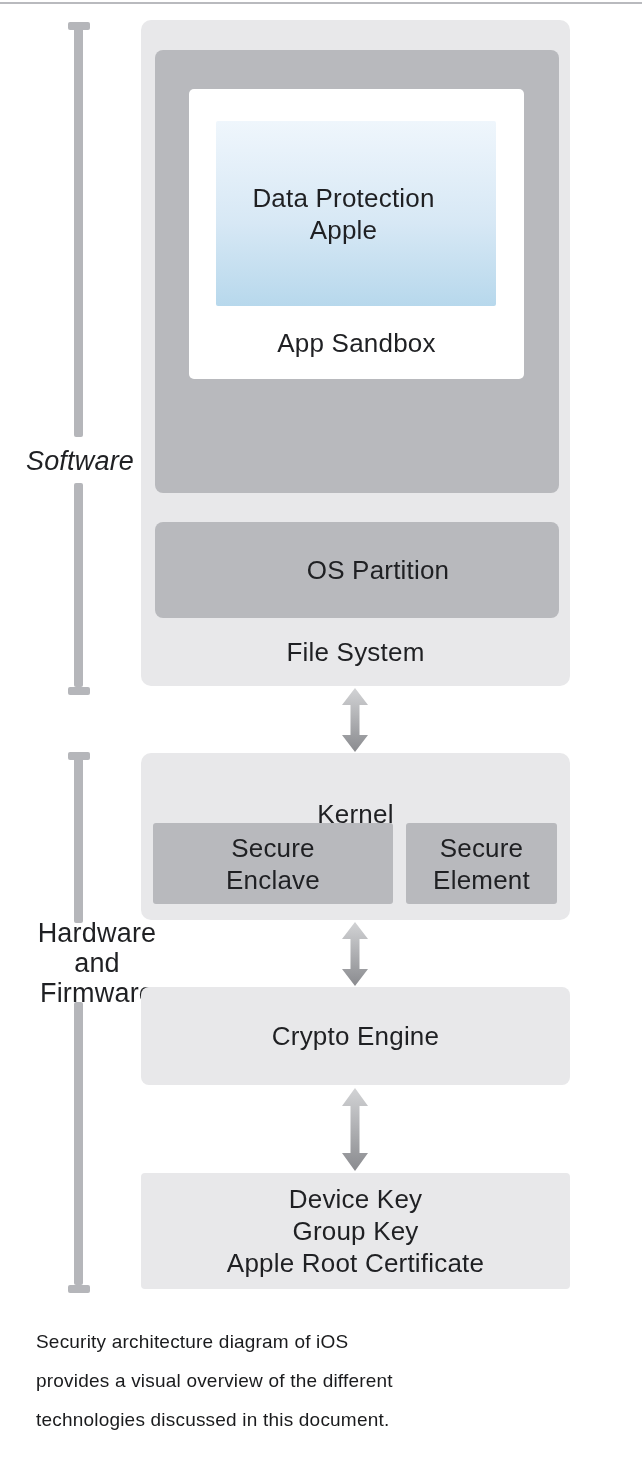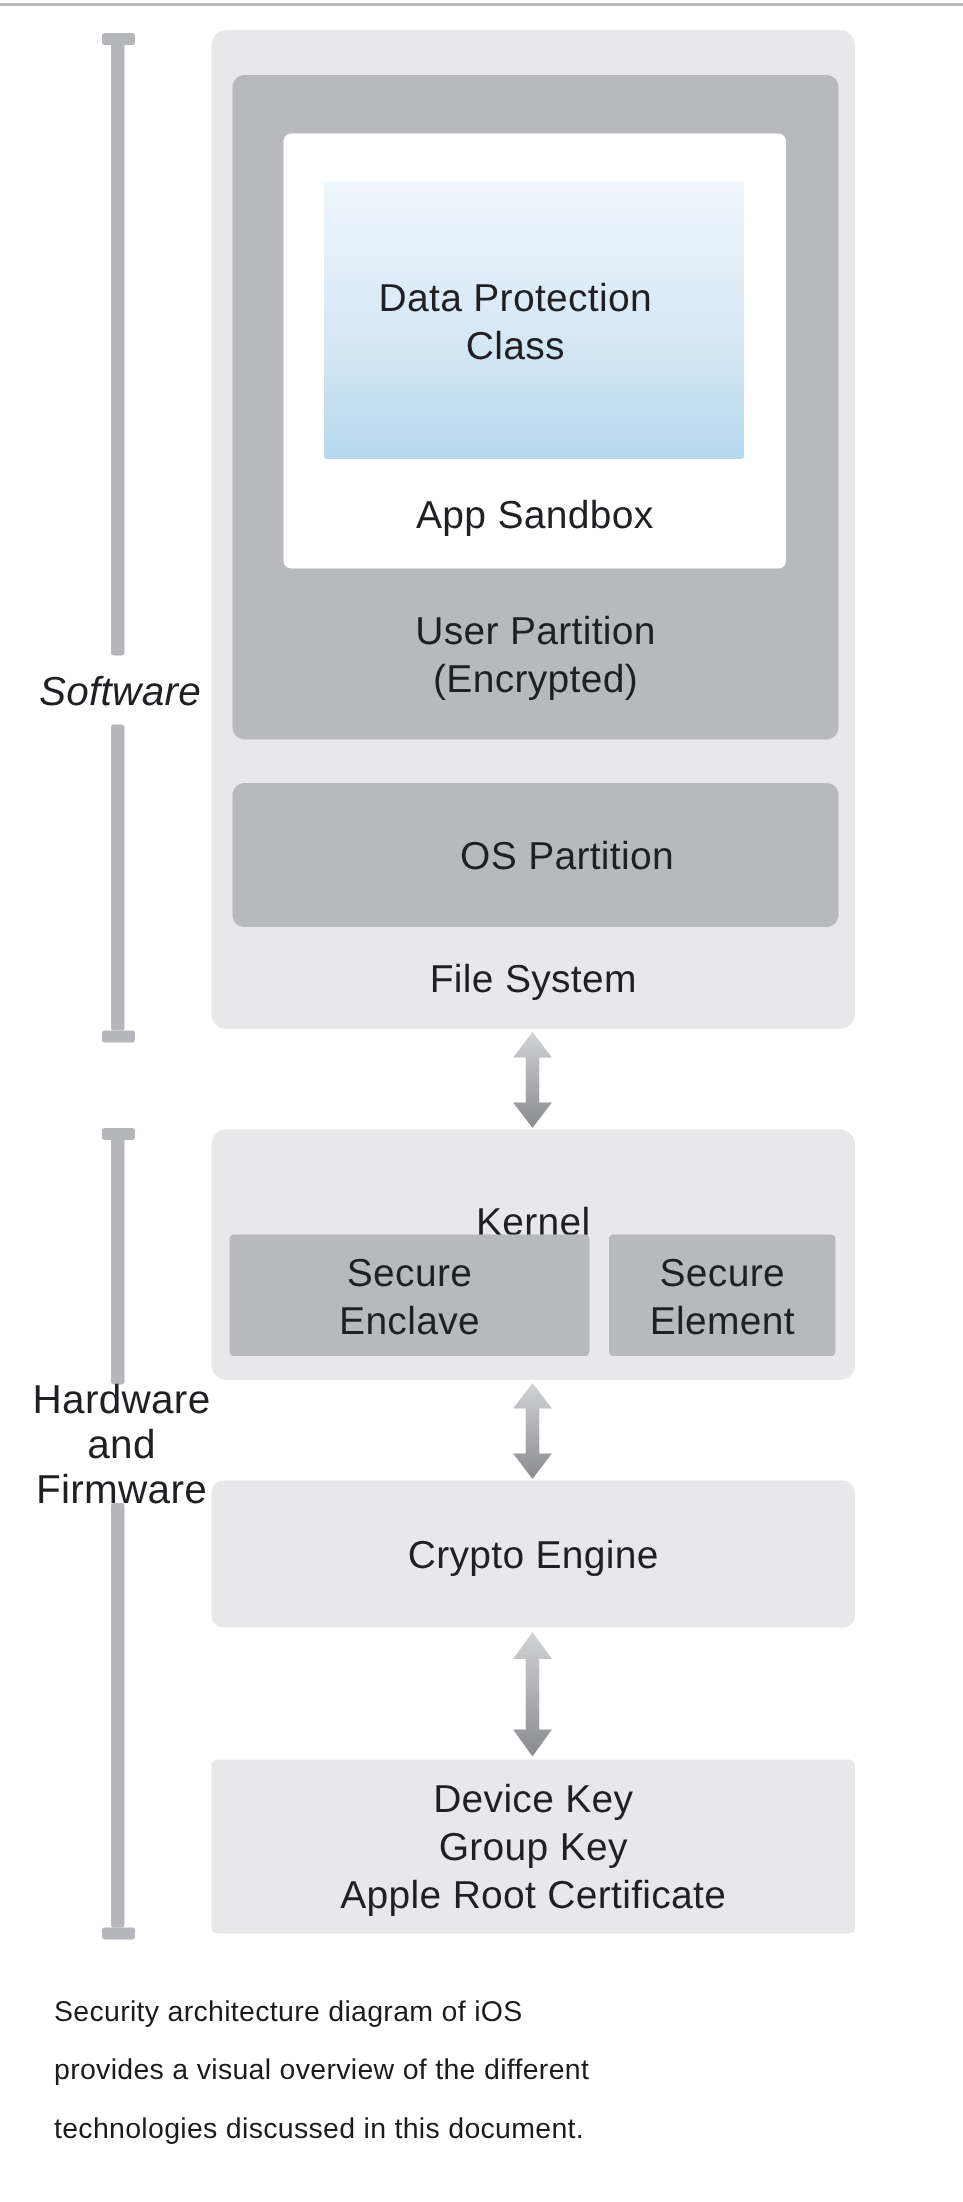--- a/index.html
+++ b/index.html
@@ -51,47 +51,43 @@
   <div class="bracket-cap" style="left:68px; top:22px;"></div>
   <div class="bracket-bar" style="left:74px; top:28px; height:409px;"></div>
   <div class="lbl side-lbl" style="left:0px; top:440px; width:160px; height:42px;font-style:italic;">
     <div>Software</div>
   </div>
   <div class="bracket-bar" style="left:74px; top:483px; height:204px;"></div>
   <div class="bracket-cap" style="left:68px; top:687px;"></div>
 
   <div class="bracket-cap" style="left:68px; top:752px;"></div>
   <div class="bracket-bar" style="left:74px; top:758px; height:165px;"></div>
-  <div class="lbl side-lbl" style="left:0px; top:928px; width:162px; height:70px;">
+  <div class="lbl side-lbl" style="left:16px; top:928px; width:162px; height:70px;">
     <div>Hardware and</div>
     <div>Firmware</div>
   </div>
   <div class="bracket-bar" style="left:74px; top:1002px; height:283px;"></div>
   <div class="bracket-cap" style="left:68px; top:1285px;"></div>
 
   <div class="box light" style="left:141px; top:20px; width:429px; height:666px;"></div>
 
   <div class="box mid" style="left:155px; top:50px; width:404px; height:443px;"></div>
 
   <div class="box white" style="left:189px; top:89px; width:335px; height:290px;"></div>
 
   <div class="box blue" style="left:216px; top:121px; width:280px; height:185px;"></div>
   <div class="lbl" style="left:216px; top:121px; width:255px; height:185px;">
     <div>Data Protection</div>
-    <div>Class</div>
+    <div>Apple</div>
   </div>
 
   <div class="lbl" style="left:189px; top:306px; width:335px; height:73px;justify-content:center;">
     <div>App Sandbox</div>
   </div>
 
-  <div class="lbl" style="left:155px; top:379px; width:404px; height:114px;">
-    <div>User Partition</div>
-    <div>(Encrypted)</div>
-  </div>
 
   <div class="box mid" style="left:155px; top:522px; width:404px; height:96px;"></div>
   <div class="lbl" style="left:155px; top:522px; width:446px; height:96px;">
     <div>OS Partition</div>
   </div>
 
   <div class="lbl" style="left:141px; top:618px; width:429px; height:68px;">
     <div>File System</div>
   </div>
 

